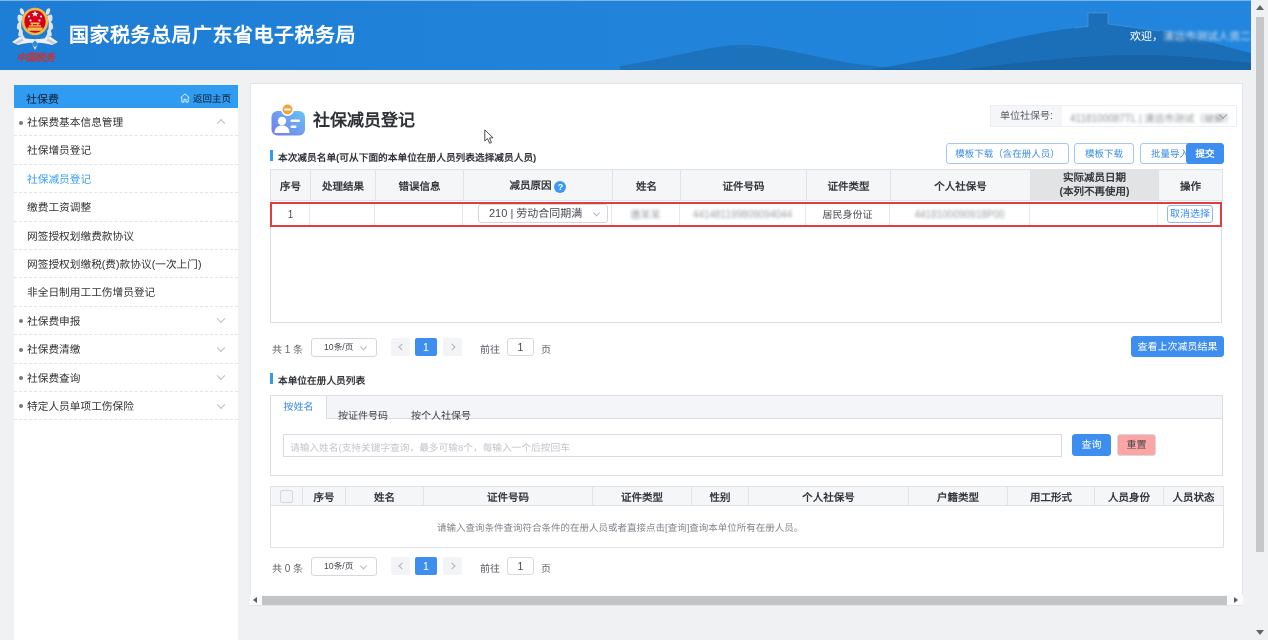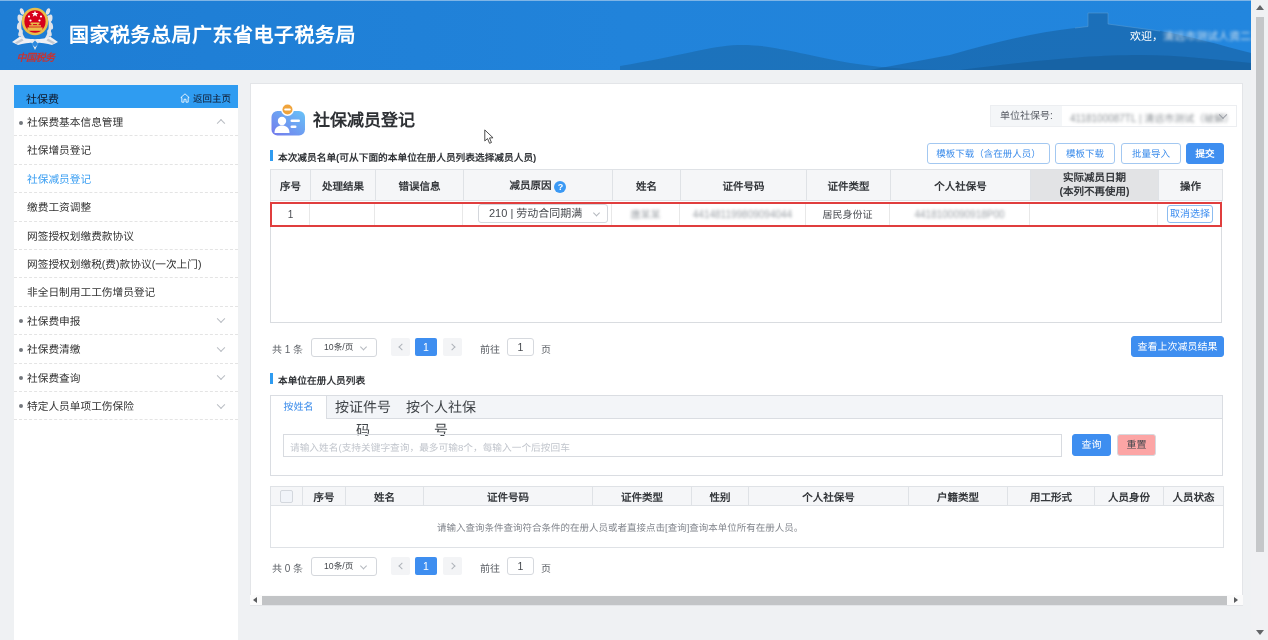--- a/index.html
+++ b/index.html
@@ -38,21 +38,21 @@
 
 #pgtitle { left:313px; top:106px; font-size:17px; font-weight:600; color:#2e3135; }
 
 
 #ssbox { left:990px; top:105px; width:247px; height:22px; border:1px solid #eceef1; overflow:hidden; }
 #ssbox .lab { position:absolute; left:0; top:0; width:71px; height:20px; background:#f4f6f8; font-size:10px; color:#5a5e66; text-align:center; line-height:20px; }
 #ssbox .val { position:absolute; left:79px; top:4px; font-size:10px; color:#8f9499; filter:blur(1.5px); white-space:nowrap; }
 
 
 .btn { position:absolute; height:21px; border-radius:3px; font-size:9.5px; text-align:center; line-height:19px; }
-.btn.outline { background:#fff; border:1px solid #a3c8f1; color:#3d8deb; }
+.btn.outline { background:#fff; border:1px solid #a3c8f1; color:#3d8deb;margin-left:19px; }
 .btn.solid { background:#3e8ef0; border:1px solid #3e8ef0; color:#fff; }
 
 
 .sech { position:absolute; font-size:9.7px; font-weight:bold; color:#33363a; }
 .sech::before { content:""; position:absolute; left:-8px; top:0px; width:3px; height:11px; background:#2f9cf1; }
 
 
 table.tbl { border-collapse:collapse; table-layout:fixed; }
 table.tbl th, table.tbl td { border:1px solid #dfe2e6; font-size:10.5px; text-align:center; overflow:hidden; }
 table.tbl th { background:#f5f6f8; color:#35383c; font-weight:bold; }
@@ -76,21 +76,21 @@
 .pbox.blue { background:#3e8ef0; color:#fff; font-size:10.5px; line-height:18px; }
 .pbox.inp { background:#fff; border:1px solid #d6d9de; border-radius:3px; line-height:16px; font-size:10.5px; color:#45484d; }
 .pchev { position:absolute; left:50%; top:50%; width:5px; height:5px; border-right:1.3px solid #aeb2b9; border-bottom:1.3px solid #aeb2b9; }
 .pchev.l { transform:translate(-30%,-50%) rotate(135deg); }
 .pchev.r { transform:translate(-70%,-50%) rotate(-45deg); }
 
 
 #panel { left:270px; top:395px; width:953px; height:81px; border:1px solid #dadde2; background:#fff; }
 #tabbar { position:absolute; left:0; top:0; width:100%; height:23px; background:#f3f5f8; border-bottom:1px solid #dadde2; }
 #tab-act { position:absolute; left:0; top:0; width:56px; height:23px; background:#fff; border-right:1px solid #dadde2; color:#3d8deb; font-size:10px; text-align:center; line-height:22px; }
-.tabtxt { position:absolute; top:0; font-size:14px; color:#3f4347; line-height:23px; }
+.tabtxt { position:absolute; top:9px; font-size:10px; color:#3f4347; line-height:23px;font-family:Liberation Mono, monospace; }
 #srchinp { position:absolute; left:12px; top:38px; width:779px; height:23px; border:1px solid #d8dbe0; border-radius:0; }
 #srchinp span { position:absolute; left:6px; top:5px; font-size:9.7px; color:#c2c6cd; white-space:nowrap; }
 
 
 .ckb { display:inline-block; width:13px; height:13px; border:1px solid #d3d7dd; border-radius:2px; background:#f1f4f9; vertical-align:middle; }
 
 
 #hsb { left:250px; top:595px; width:993px; height:10px; background:#fbfbfb; }
 #hsb .thumb { position:absolute; left:12px; top:0.5px; width:965px; height:9px; background:#c2c4c6; }
 

